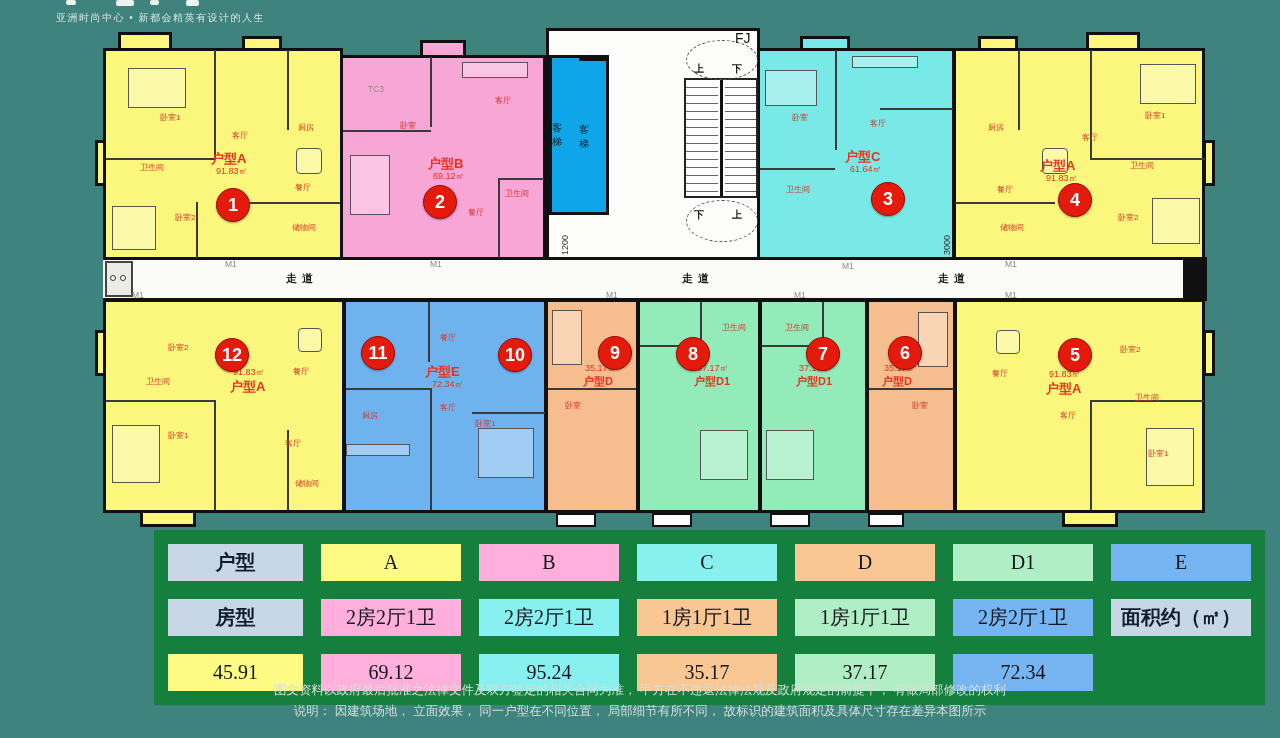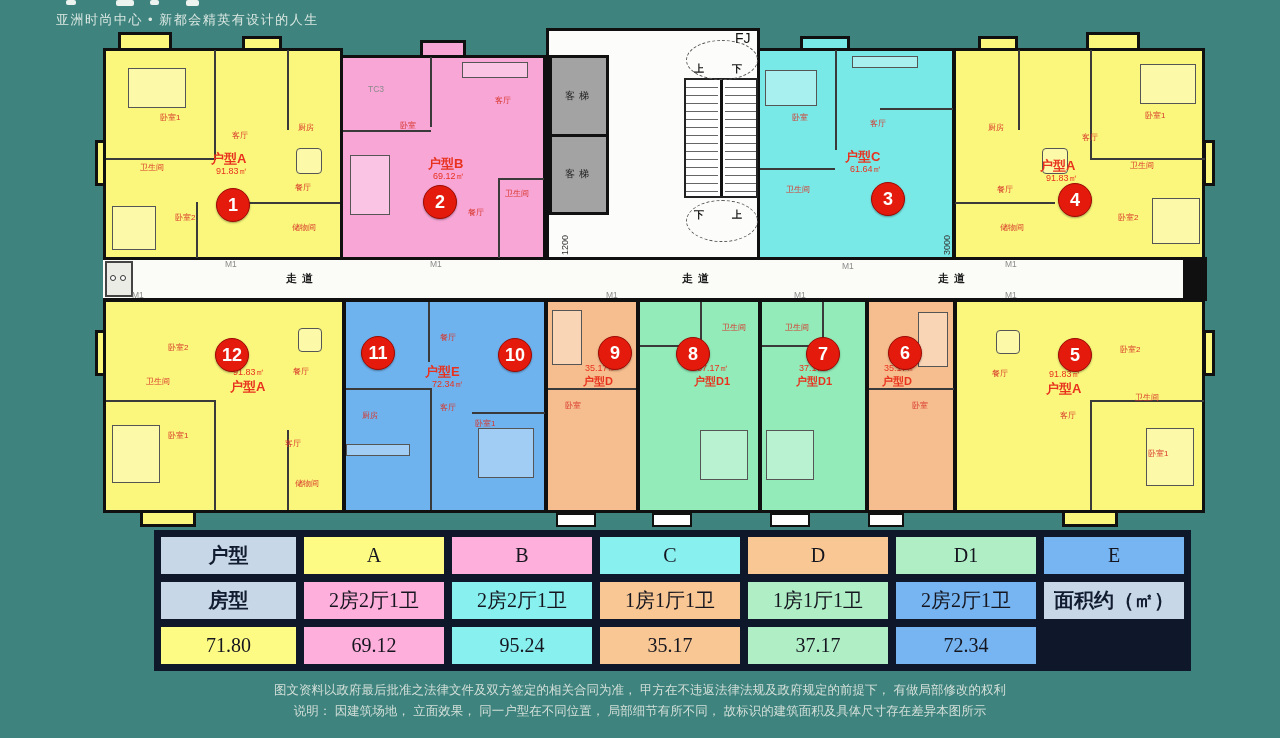--- a/index.html
+++ b/index.html
@@ -1,37 +1,37 @@
 <!DOCTYPE html>
 <html><head>
 <meta charset="utf-8">
 <style>
   *{box-sizing:border-box;margin:0;padding:0}
   body{margin:0;background:#3E837E;font-family:"Liberation Sans",sans-serif}
   .stage{position:relative;width:1280px;height:738px;background:#3E837E;overflow:hidden}
 
   
   .logo-bit{position:absolute;background:#EDF4F0;border-radius:2px}
-  .tagline{position:absolute;left:56px;top:11px;color:#DAE7E1;font-size:13px;letter-spacing:1.5px;white-space:nowrap}
+  .tagline{position:absolute;left:56px;top:11px;color:#DAE7E1;font-size:10px;letter-spacing:1.5px;white-space:nowrap}
 
   
   .unit{position:absolute;border:3px solid #101010}
   .u-yellow{background:#FAF77C}
   .u-pink{background:#F7A6D6}
   .u-cyan{background:#79E9E7}
   .u-blue{background:#6FB3EE}
   .u-orange{background:#F6BE8E}
   .u-green{background:#92EBB9}
   .bump{position:absolute;border:3px solid #101010}
   .corridor{position:absolute;left:103px;top:257px;width:1104px;height:44px;background:#FBFBF7;border-top:3px solid #101010;border-bottom:3px solid #101010}
   .endcap-l{position:absolute;left:105px;top:261px;width:28px;height:36px;background:#ECECE6;border:2px solid #444}
   .endcap-l i{position:absolute;width:6px;height:6px;border:1px solid #333;border-radius:50%;background:#fff}
   .endcap-r{position:absolute;left:1183px;top:259px;width:24px;height:40px;background:#101010}
   .core{position:absolute;left:546px;top:28px;width:214px;height:232px;background:#FCFCFA;border:3px solid #101010}
-  .lift{position:absolute;left:549px;top:55px;width:60px;height:160px;border:3px solid #111;background:#a3a3a3;display:flex;flex-direction:column}
+  .lift{position:absolute;left:549px;top:55px;width:60px;height:160px;border:3px solid #111;background:#0ea5e9;display:flex;flex-direction:row}
   .lift-cell{flex:1;display:flex;align-items:center;justify-content:center;font-size:10px;color:#222;letter-spacing:4px}
   .lift-cell+.lift-cell{border-top:3px solid #111}
   .stair{position:absolute;left:684px;top:78px;width:74px;height:120px;border:2px solid #222;background:#fff;display:flex}
   .flight{flex:1;background:repeating-linear-gradient(to bottom,#ffffff 0 7px,#666 7px 8px)}
   .rail{width:3px;background:#111;margin:0 2px}
   .oval{position:absolute;border:1.5px dashed #555;border-radius:50%}
   .wl{position:absolute;background:#3a3a3a}
   .furn{position:absolute;border:1px solid #555;background:rgba(255,255,255,.35)}
   .acbox{position:absolute;background:#fff;border:2px solid #101010}
 
@@ -41,21 +41,21 @@
   .alabel{position:absolute;color:#E8321E;font-size:9px;white-space:nowrap}
   .room{position:absolute;color:#D8352A;font-size:8px;white-space:nowrap}
   .badge{position:absolute;width:34px;height:34px;border-radius:50%;background:#E31A0C;border:1px solid #9E0A04;color:#fff;font-weight:bold;font-size:18px;display:flex;align-items:center;justify-content:center;box-shadow:0 1px 2px rgba(0,0,0,.35)}
   .zd{position:absolute;color:#1c1c1c;font-weight:bold;font-size:11px;letter-spacing:5px;white-space:nowrap}
   .m1{position:absolute;color:#8a8a8a;font-size:8.5px;white-space:nowrap}
   .dim{position:absolute;color:#333;font-size:9px;transform:rotate(-90deg);transform-origin:left top;white-space:nowrap}
   .updown{position:absolute;color:#111;font-size:10px;font-weight:bold}
   .fj{position:absolute;color:#111;font-size:14px;font-weight:normal}
 
   
-  .htable{position:absolute;left:154px;top:530px;display:grid;grid-template-columns:135px repeat(6,140px);grid-auto-rows:37px;gap:8px;background:#0f172a;padding:7px;font-family:"Liberation Serif","DejaVu Serif",serif}
+  .htable{position:absolute;left:154px;top:530px;display:grid;grid-template-columns:135px repeat(6,140px);grid-auto-rows:37px;gap:18px;background:#15803d;padding:14px;font-family:"Liberation Serif","DejaVu Serif",serif}
   .cell{display:flex;align-items:center;justify-content:center;font-size:20px;color:#15151f}
   .hcol{background:#C7D7E7;font-weight:bold;color:#121c30}
   .cA{background:#FDFB83}.cB{background:#FFAFDB}.cC{background:#88F1EF}
   .cD{background:#F8C794}.cD1{background:#B0EFC6}.cE{background:#76B5F1}
 
   
   .disclaimer{position:absolute;left:0;right:0;top:680px;text-align:center;color:#D3DFD8;font-size:12.5px;line-height:21px}
 </style>
 </head>
 <body>
@@ -277,21 +277,21 @@
     <div class="cell cD">D</div>
     <div class="cell cD1">D1</div>
     <div class="cell cE">E</div>
     <div class="cell hcol">房型</div>
     <div class="cell cB">2房2厅1卫</div>
     <div class="cell cC">2房2厅1卫</div>
     <div class="cell cD">1房1厅1卫</div>
     <div class="cell cD1">1房1厅1卫</div>
     <div class="cell cE">2房2厅1卫</div>
     <div class="cell hcol">面积约（㎡）</div>
-    <div class="cell cA">71.80</div>
+    <div class="cell cA">45.91</div>
     <div class="cell cB">69.12</div>
     <div class="cell cC">95.24</div>
     <div class="cell cD">35.17</div>
     <div class="cell cD1">37.17</div>
     <div class="cell cE">72.34</div>
   </div>
 
   <div class="disclaimer">
     <div>图文资料以政府最后批准之法律文件及双方签定的相关合同为准， 甲方在不违返法律法规及政府规定的前提下， 有做局部修改的权利</div>
     <div>说明： 因建筑场地， 立面效果， 同一户型在不同位置， 局部细节有所不同， 故标识的建筑面积及具体尺寸存在差异本图所示</div>

